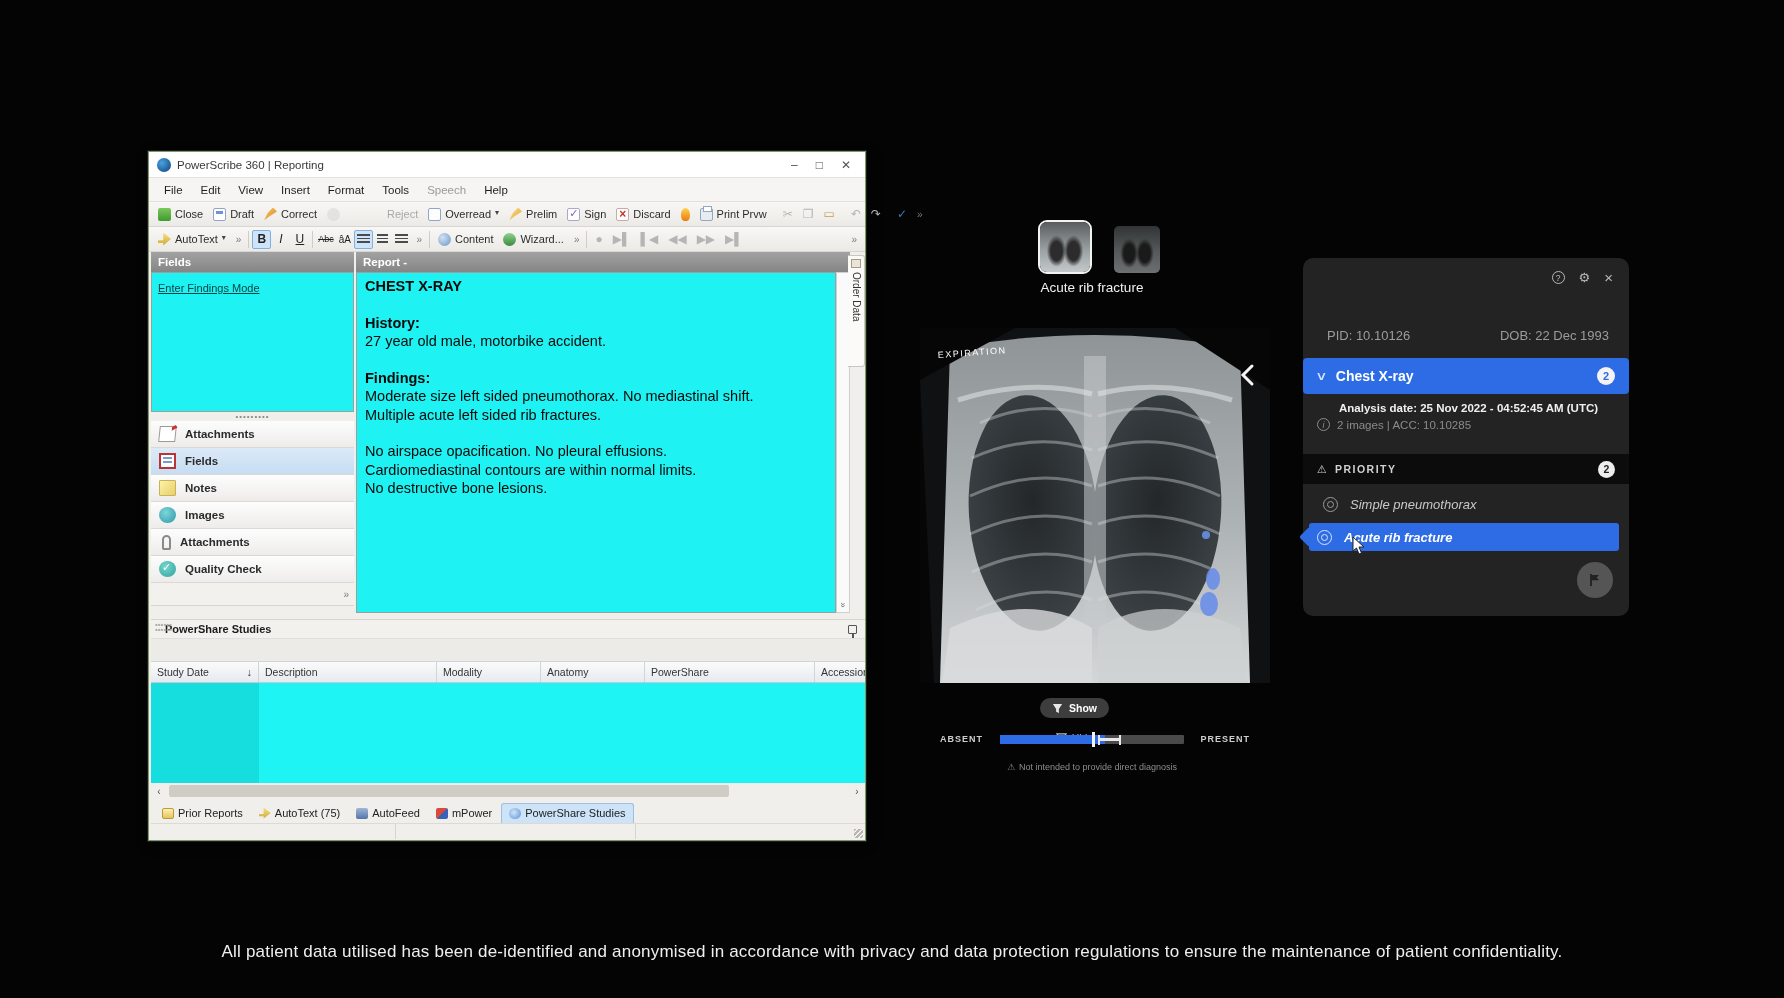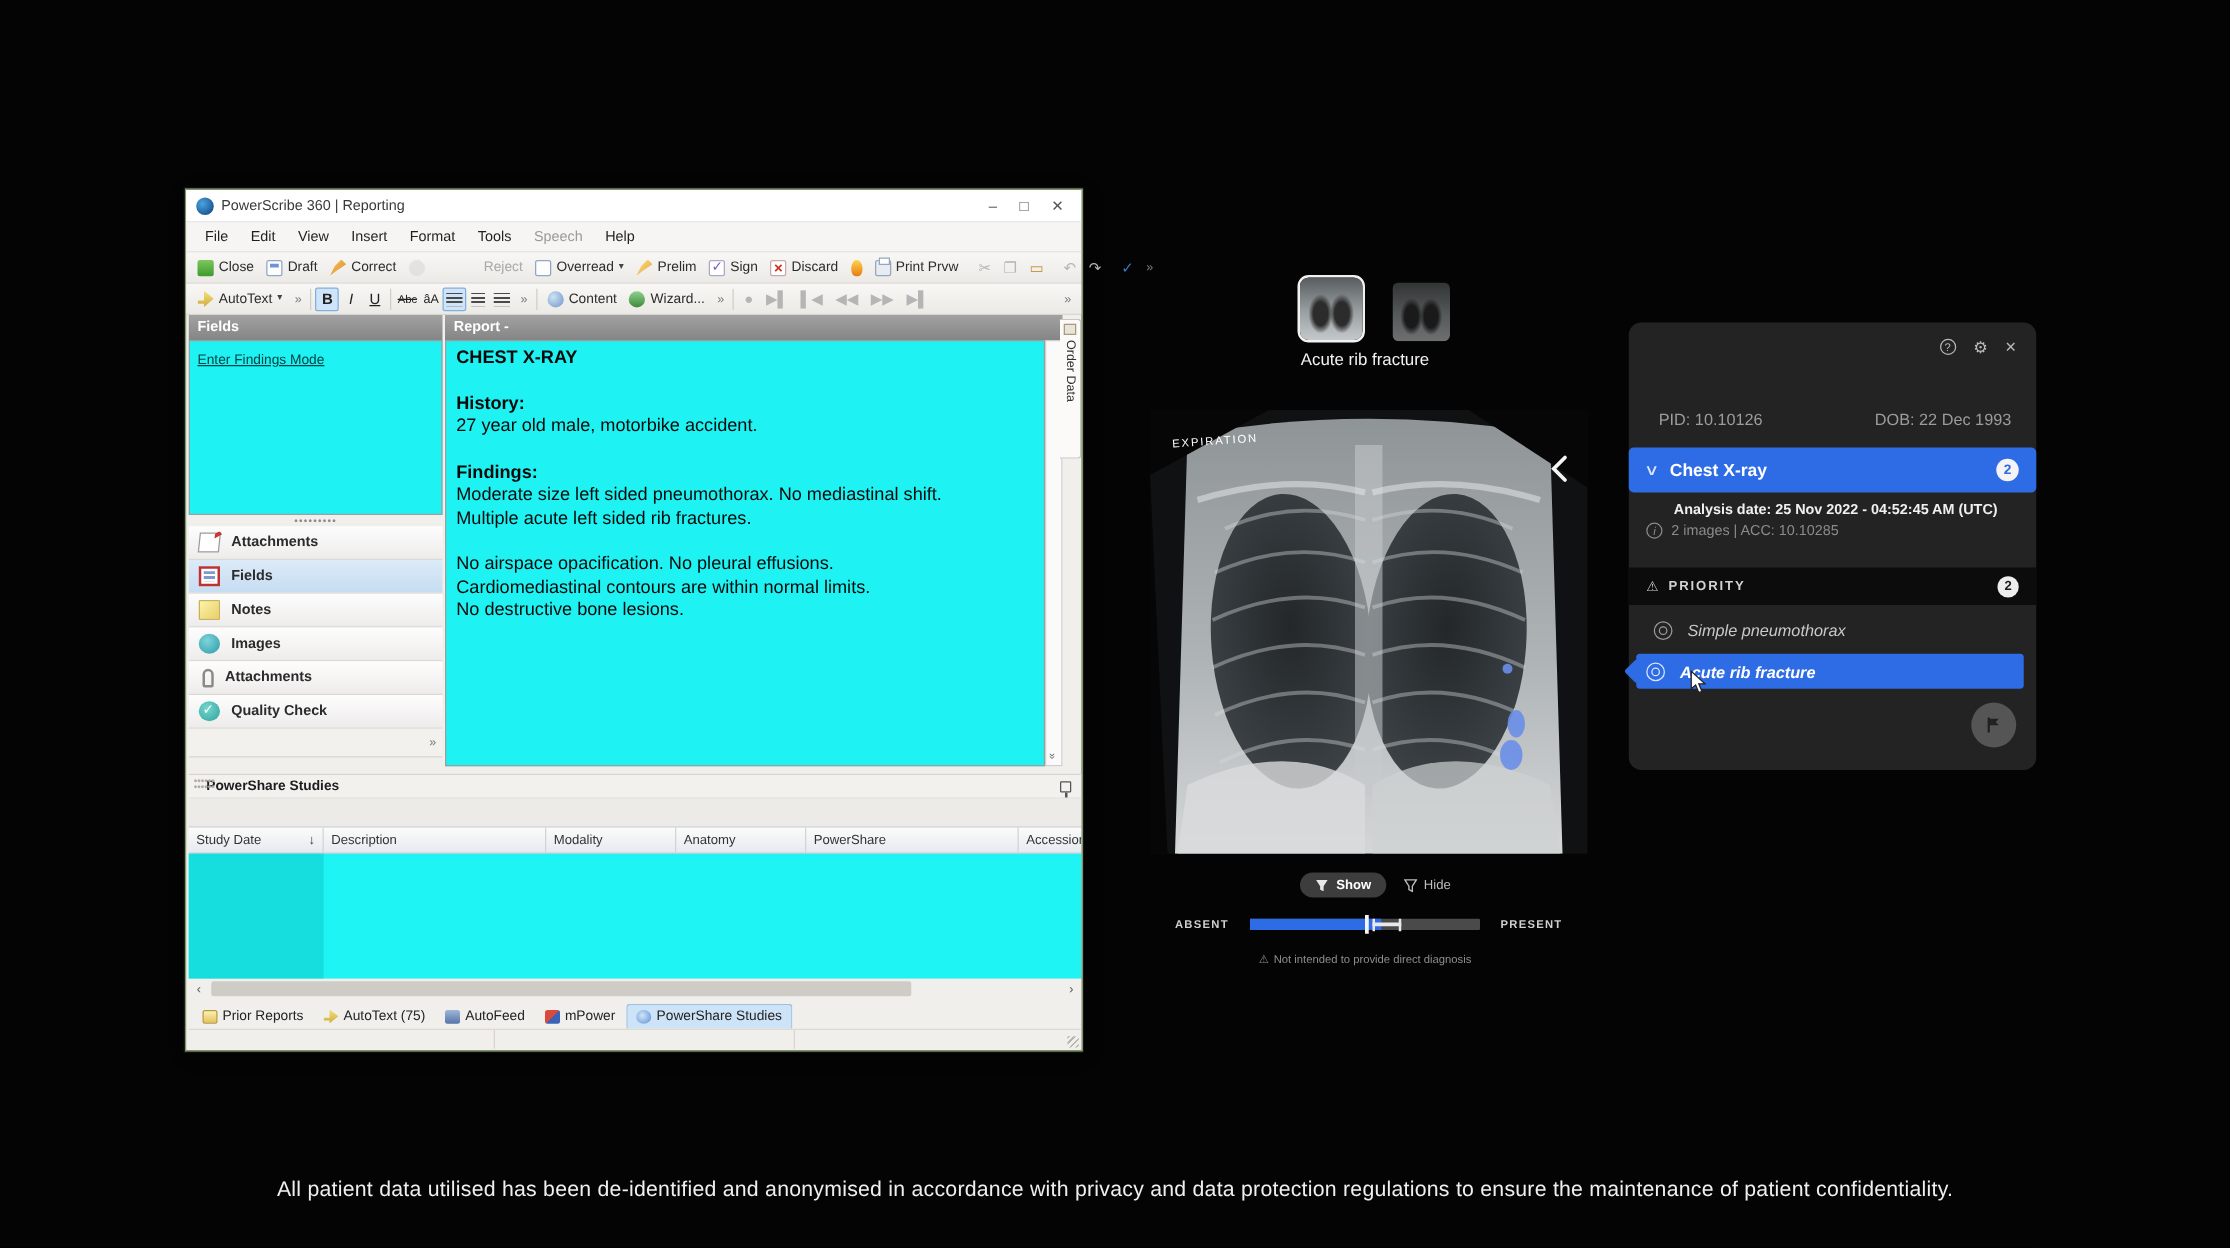--- a/index.html
+++ b/index.html
@@ -118,21 +118,21 @@
   .thumb { position:absolute; border-radius:6px; overflow:hidden; }
   .thumb1 { left:1038px; top:220px; width:54px; height:54px; border:2.5px solid #f2f2f2; border-radius:9px; }
   .thumb2 { left:1114px; top:226px; width:46px; height:47px; opacity:.55; border-radius:5px; }
   .thumb-art { width:100%; height:100%;
     background:
       radial-gradient(ellipse 26% 42% at 33% 58%, #2c2c2c 45%, rgba(44,44,44,0) 75%),
       radial-gradient(ellipse 26% 42% at 67% 58%, #2c2c2c 45%, rgba(44,44,44,0) 75%),
       linear-gradient(180deg,#585c5e 0%,#9aa0a2 55%,#c4c8ca 100%); }
   .finding-title { position:absolute; left:960px; top:280px; width:264px; text-align:center; color:#f2f2f2; font-size:13.5px; }
   .xray-wrap { position:absolute; left:920px; top:328px; width:350px; height:355px; background:#0b0b0b; }
-  .show-hide { position:absolute; left:1040px; top:698px; display:flex; align-items:center; gap:14px; }
+  .show-hide { position:absolute; left:1040px; top:698px; display:flex; align-items:center; gap:14px;flex-direction:column; }
   .show-pill { display:flex; align-items:center; gap:6px; background:#3d3d3d; border-radius:12px; padding:4px 12px; }
   .show-pill .lbl { color:#fff; font-size:10.5px; font-weight:bold; }
   .hide-grp { display:flex; align-items:center; gap:5px; }
   .hide-grp .lbl { color:#bdbdbd; font-size:10.5px; }
   .funnel { width:11px; height:11px; }
   .slider-row { position:absolute; left:940px; top:731px; width:310px; height:16px; }
   .sl-label { position:absolute; top:3px; font-size:9px; font-weight:bold; letter-spacing:1px; color:#cfcfcf; }
   .sl-left { left:0; } .sl-right { right:0; }
   .sl-track { position:absolute; left:60px; top:4px; width:184px; height:9px; background:#4a4a4a; border-radius:1px; }
   .sl-fill { position:absolute; left:0; top:0; height:100%; width:57%; background:#2e6ce5; }

